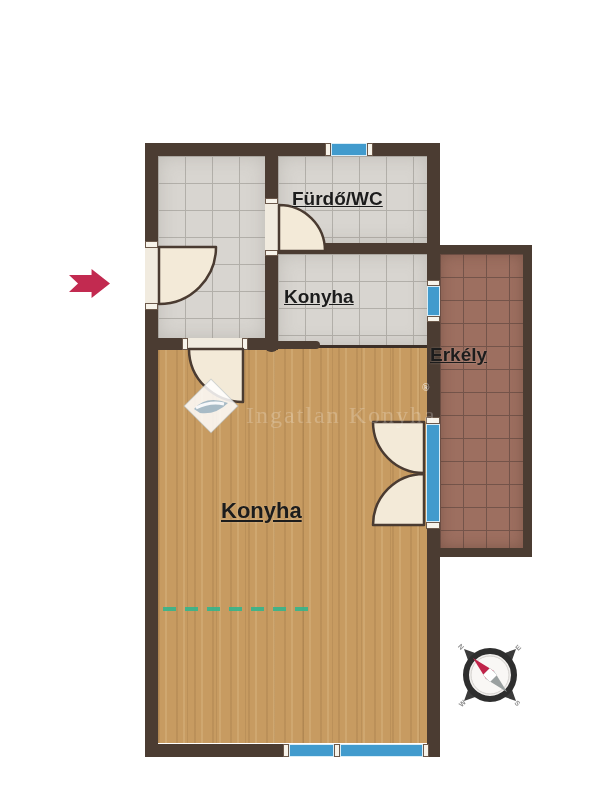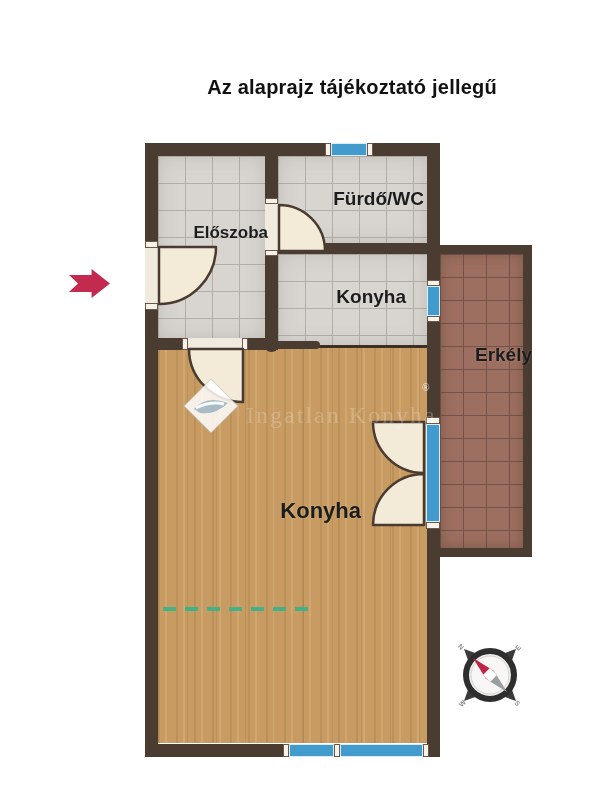--- a/index.html
+++ b/index.html
@@ -103,22 +103,23 @@
   .door{overflow:visible;}
   .door path{fill:var(--door_cream,#f3ead8);stroke:var(--door_outline,#4a3b31);stroke-width:2.5;stroke-linejoin:round;}
   #door-entry{left:158px;top:246px;width:60px;height:60px;}
   #door-furdo{left:278px;top:204px;width:48px;height:48px;}
   #door-szoba{left:188px;top:348px;width:56px;height:55px;}
   #door-balc-top{left:372px;top:421px;width:53px;height:53px;}
   #door-balc-bot{left:372px;top:473px;width:53px;height:53px;}
 
   
   .room-label{
-    color:var(--label_color,#1c1c1c);font-weight:bold;text-align:right;
+    color:var(--label_color,#1c1c1c);font-weight:bold;text-align:left;
     text-shadow:0 0 2px rgba(255,255,255,0.25);
+    text-decoration:underline;
   }
   #label-eloszoba{left:156px;top:223px;width:112px;font-size:17px;}
   #label-furdo{left:292px;top:188px;width:132px;font-size:19px;}
   #label-konyha{left:284px;top:286px;width:122px;font-size:19px;}
   #label-szoba{left:221px;top:498px;width:140px;font-size:22px;}
   #label-erkely{left:430px;top:344px;width:102px;font-size:19px;}
 
   
   #dash-line{
     left:163px;top:607px;width:145px;height:4px;
@@ -149,21 +150,20 @@
   #compass{left:452px;top:637px;width:76px;height:76px;}
   #compass text{
     font-family:"Liberation Sans", sans-serif;font-size:7px;fill:#8f8f8f;font-weight:bold;
   }
 </style>
 </head>
 <body>
 
 <div id="stage">
 
-  <div id="title" class="abs">Az alaprajz tájékoztató jellegű</div>
 
   <div id="entry-arrow" class="abs"></div>
 
   <div id="floor-eloszoba" class="abs floor-tile"></div>
   <div id="floor-furdo" class="abs floor-tile"></div>
   <div id="floor-konyha" class="abs floor-tile"></div>
   <div id="floor-szoba" class="abs"></div>
   <div id="floor-erkely" class="abs"></div>
 
   <div id="line-konyha-szoba" class="abs"></div>
@@ -219,21 +219,20 @@
   <svg id="door-szoba" class="abs door" viewBox="0 0 56 55">
     <path d="M55,1 L1,1 A54,53 0 0 0 55,54 Z"></path>
   </svg>
   <svg id="door-balc-top" class="abs door" viewBox="0 0 53 53">
     <path d="M52,1 L1,1 A51,51 0 0 0 52,52 Z"></path>
   </svg>
   <svg id="door-balc-bot" class="abs door" viewBox="0 0 53 53">
     <path d="M52,52 L1,52 A51,51 0 0 1 52,1 Z"></path>
   </svg>
 
-  <div id="label-eloszoba" class="abs room-label">Előszoba</div>
   <div id="label-furdo" class="abs room-label">Fürdő/WC</div>
   <div id="label-konyha" class="abs room-label">Konyha</div>
   <div id="label-szoba" class="abs room-label">Konyha</div>
   <div id="label-erkely" class="abs room-label">Erkély</div>
 
   <div id="dash-line" class="abs"></div>
 
   <div id="watermark" class="abs">
     <svg id="wm-diamond" class="abs" viewBox="0 0 62 62">
       <rect x="12" y="12" width="38" height="38" transform="rotate(45 31 31)" fill="rgba(255,255,255,0.85)" stroke="rgba(180,190,195,0.6)" stroke-width="1"></rect>

